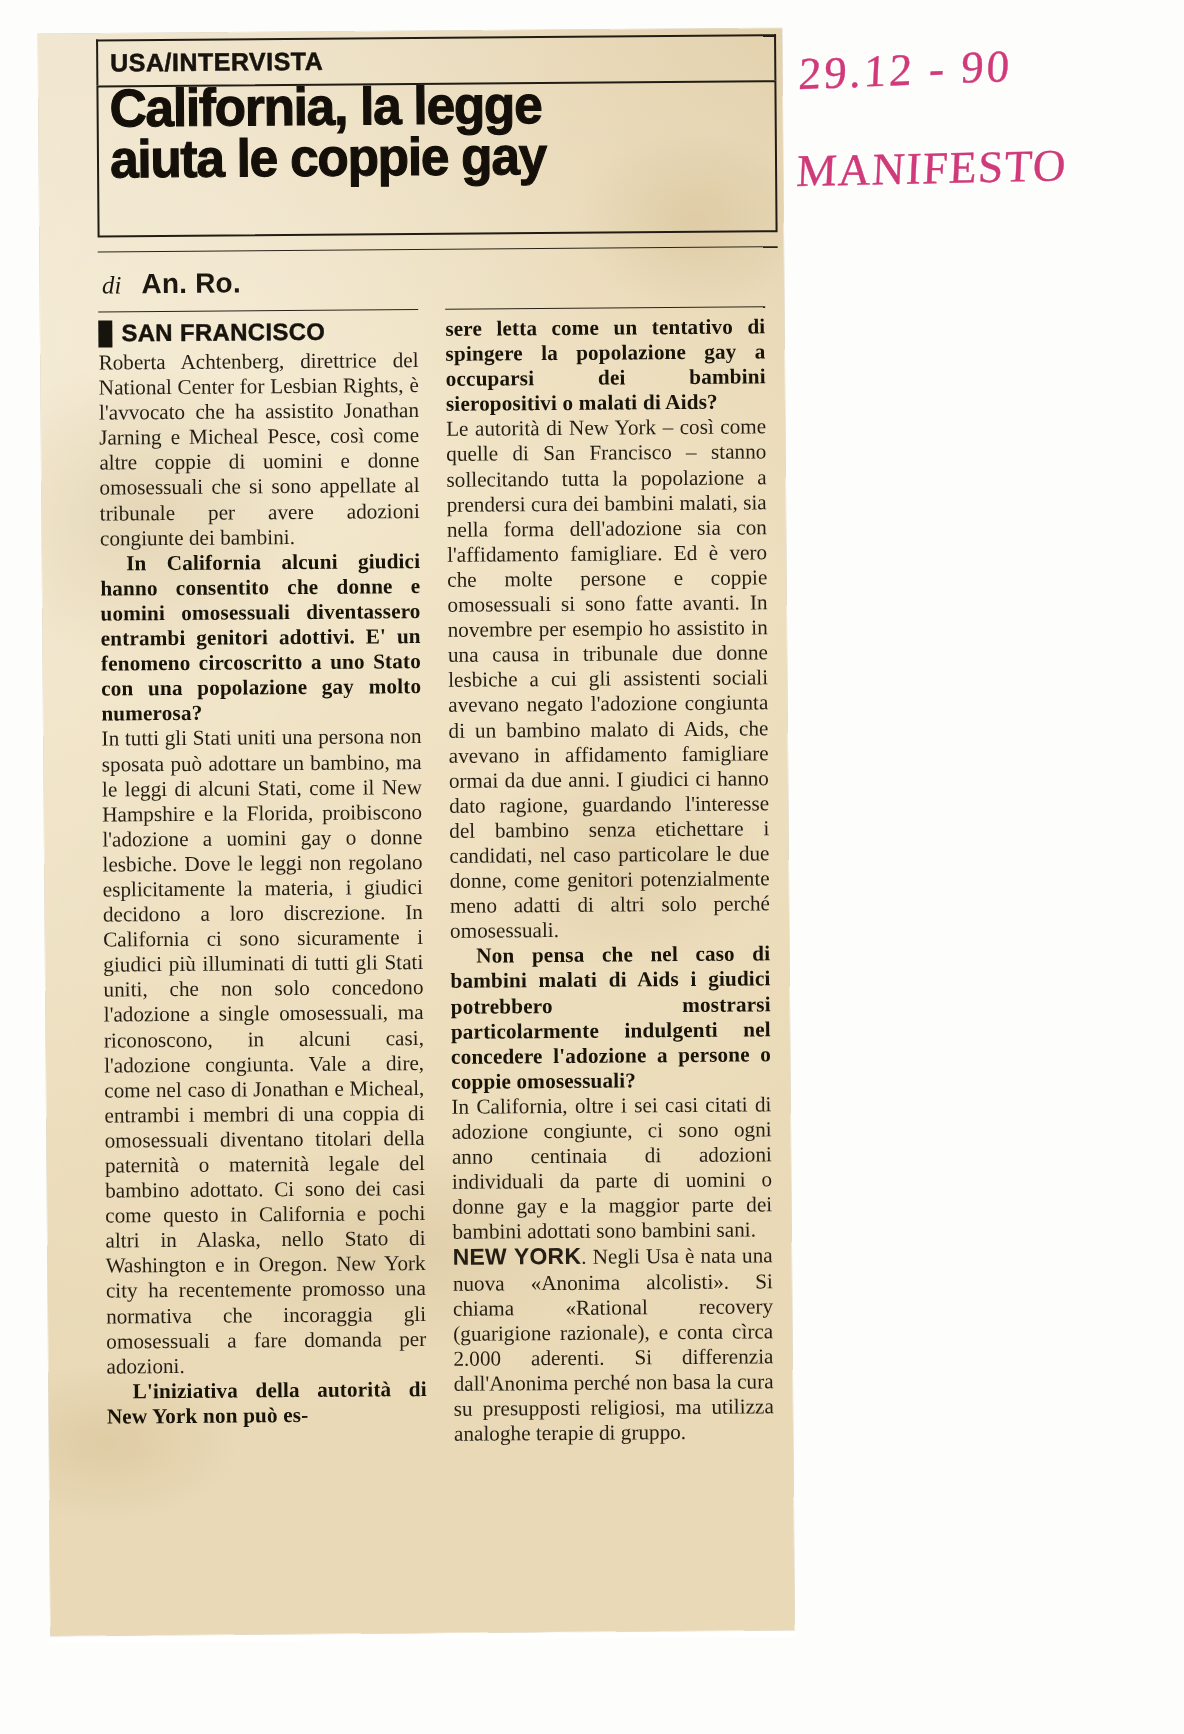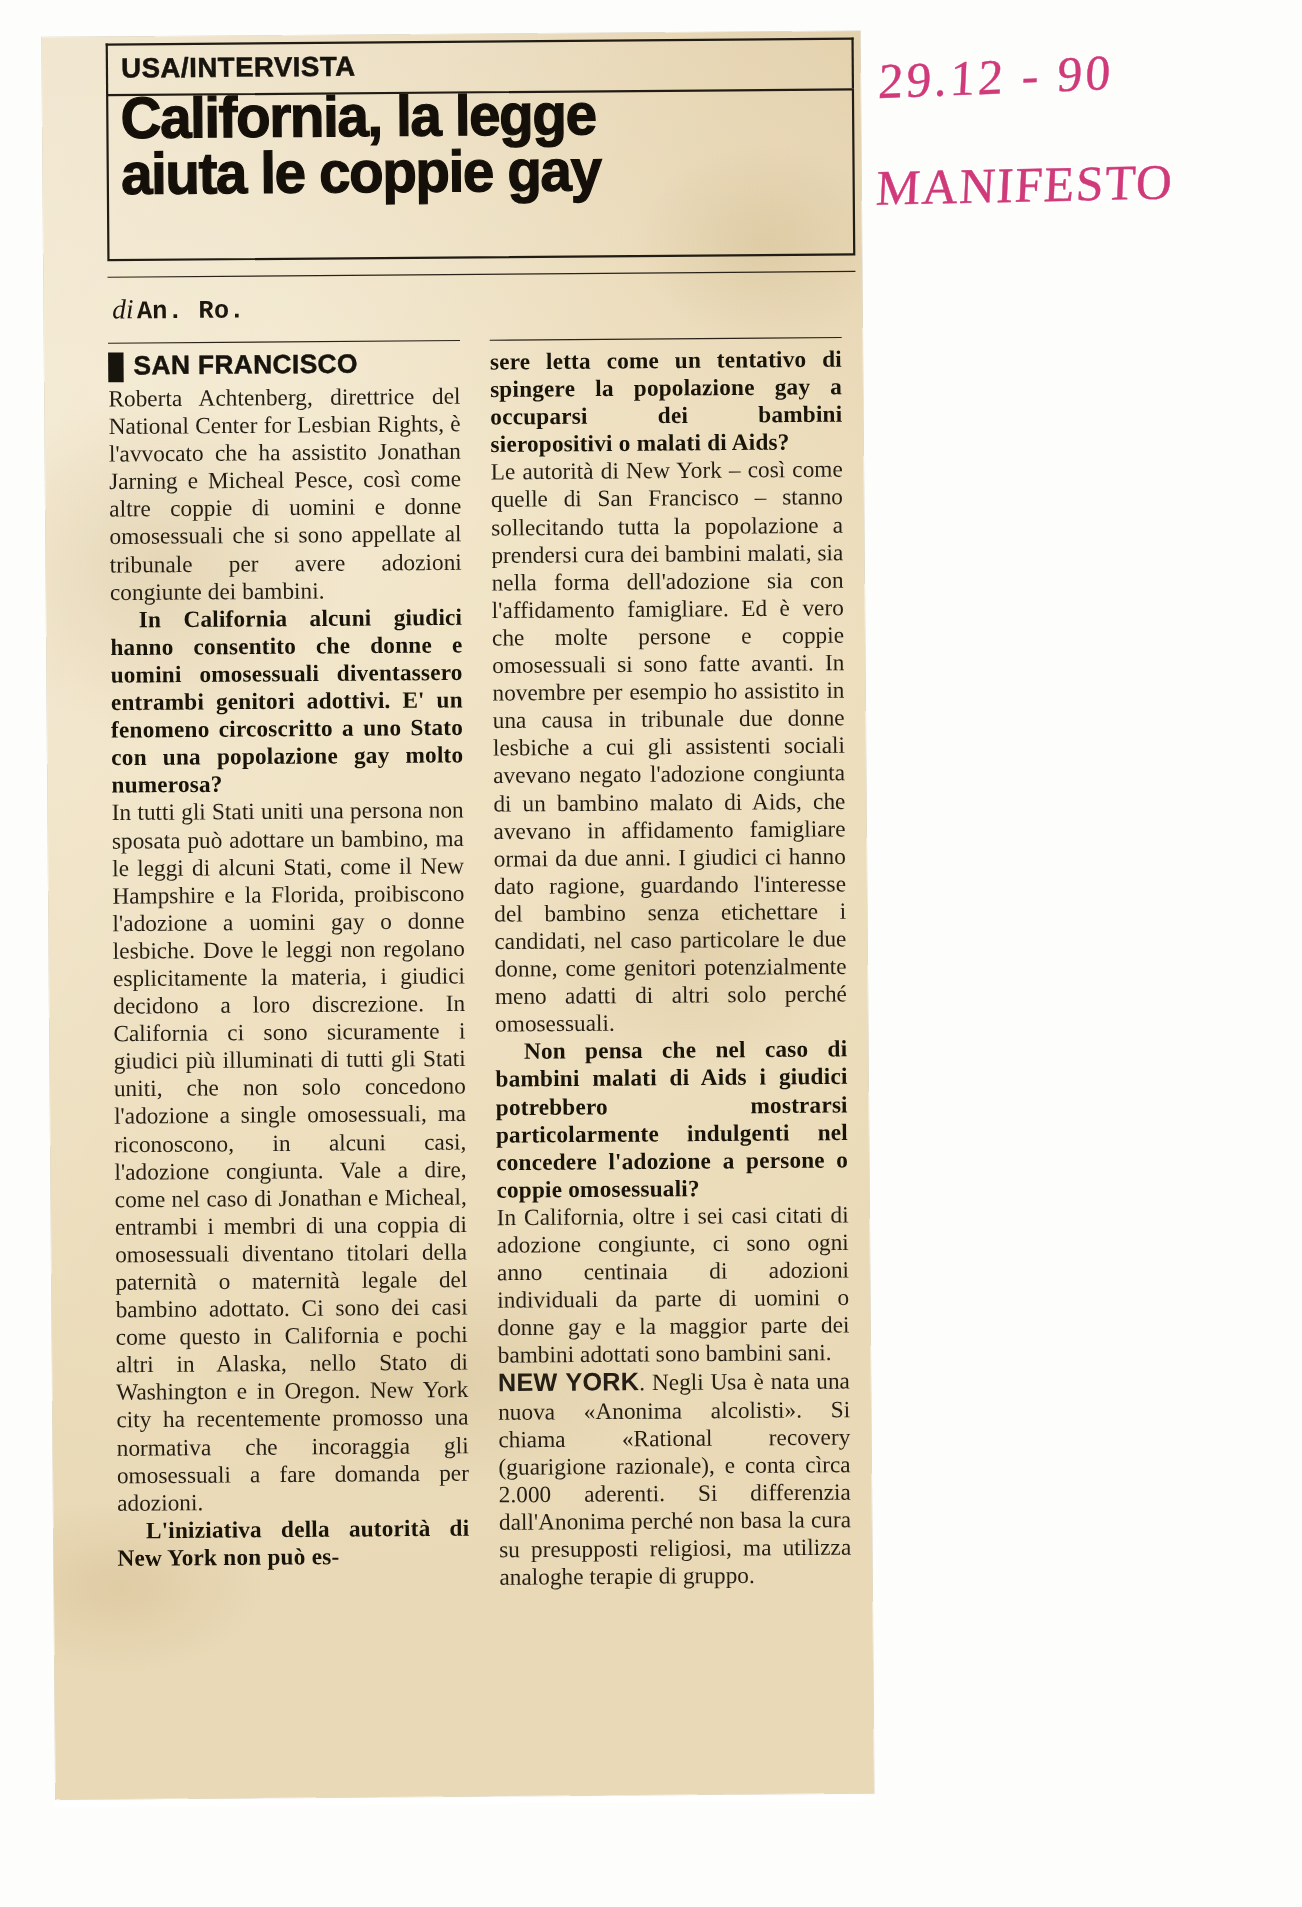--- a/index.html
+++ b/index.html
@@ -137,25 +137,25 @@
     font-size: 23px;
     color: #1c170f;
     white-space: nowrap;
   }
   .byline .di {
     font-family: "Liberation Serif", serif;
     font-style: italic;
     font-size: 25px;
   }
   .byline .author {
-    font-family: Liberation Mono, monospace;
-    font-weight: bold;
-    font-size: 23px;
+    font-family: Liberation Sans, sans-serif;
+    font-weight: bold;
+    font-size: 28px;
     letter-spacing: 0.2px;
-    margin-left: 3px;
+    margin-left: 20px;
   }
 
   
   .columns {
     position: absolute;
     left: 0;
     top: 272px;
     right: 0;
     bottom: 0;
     display: flex;

